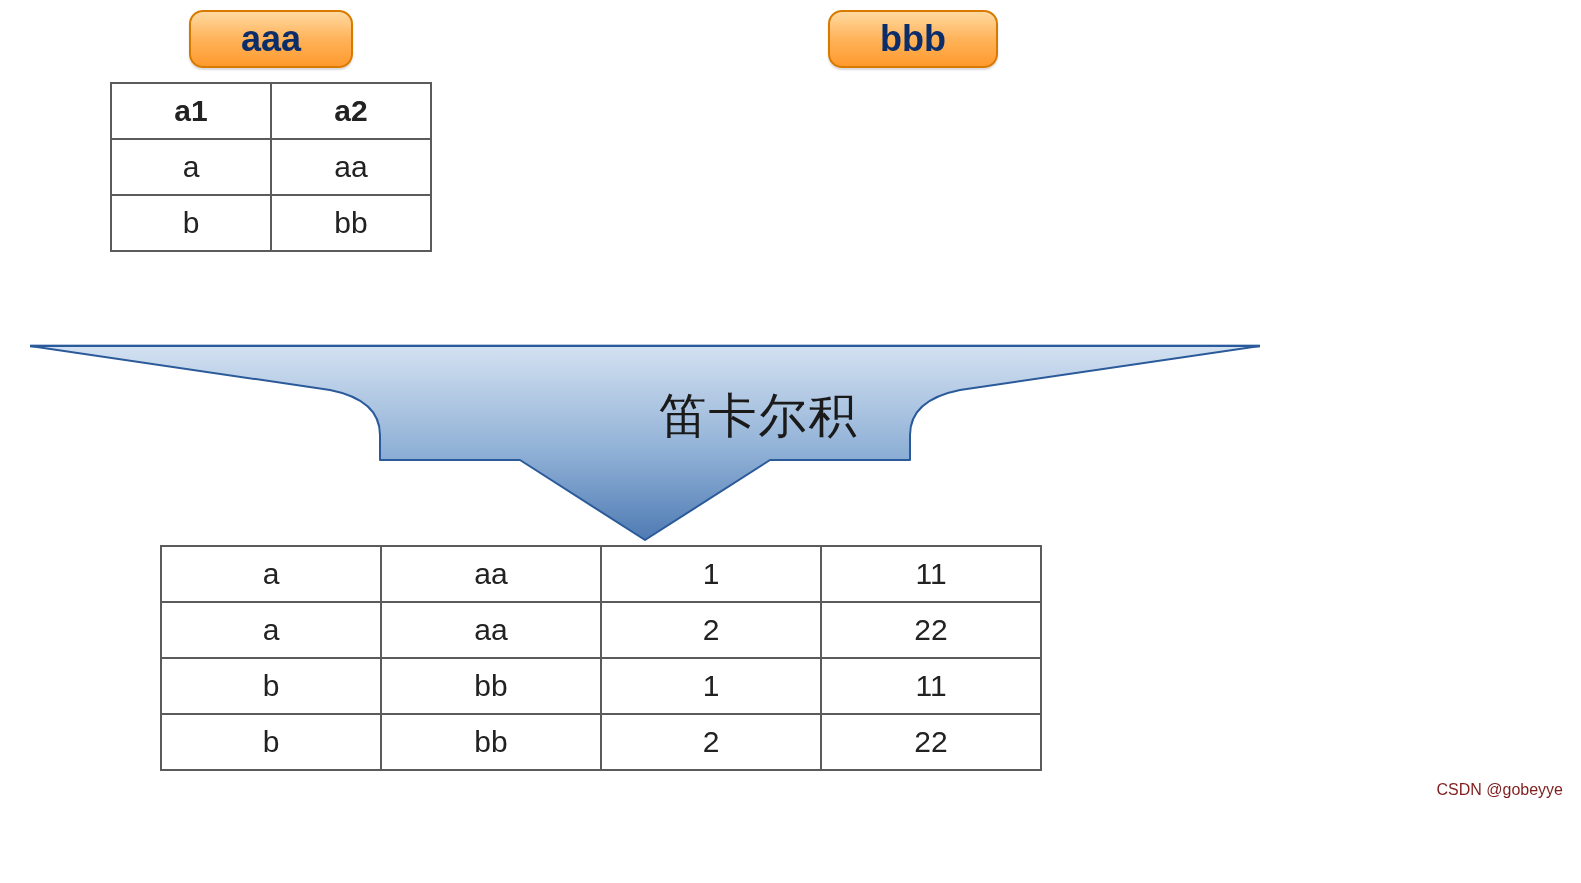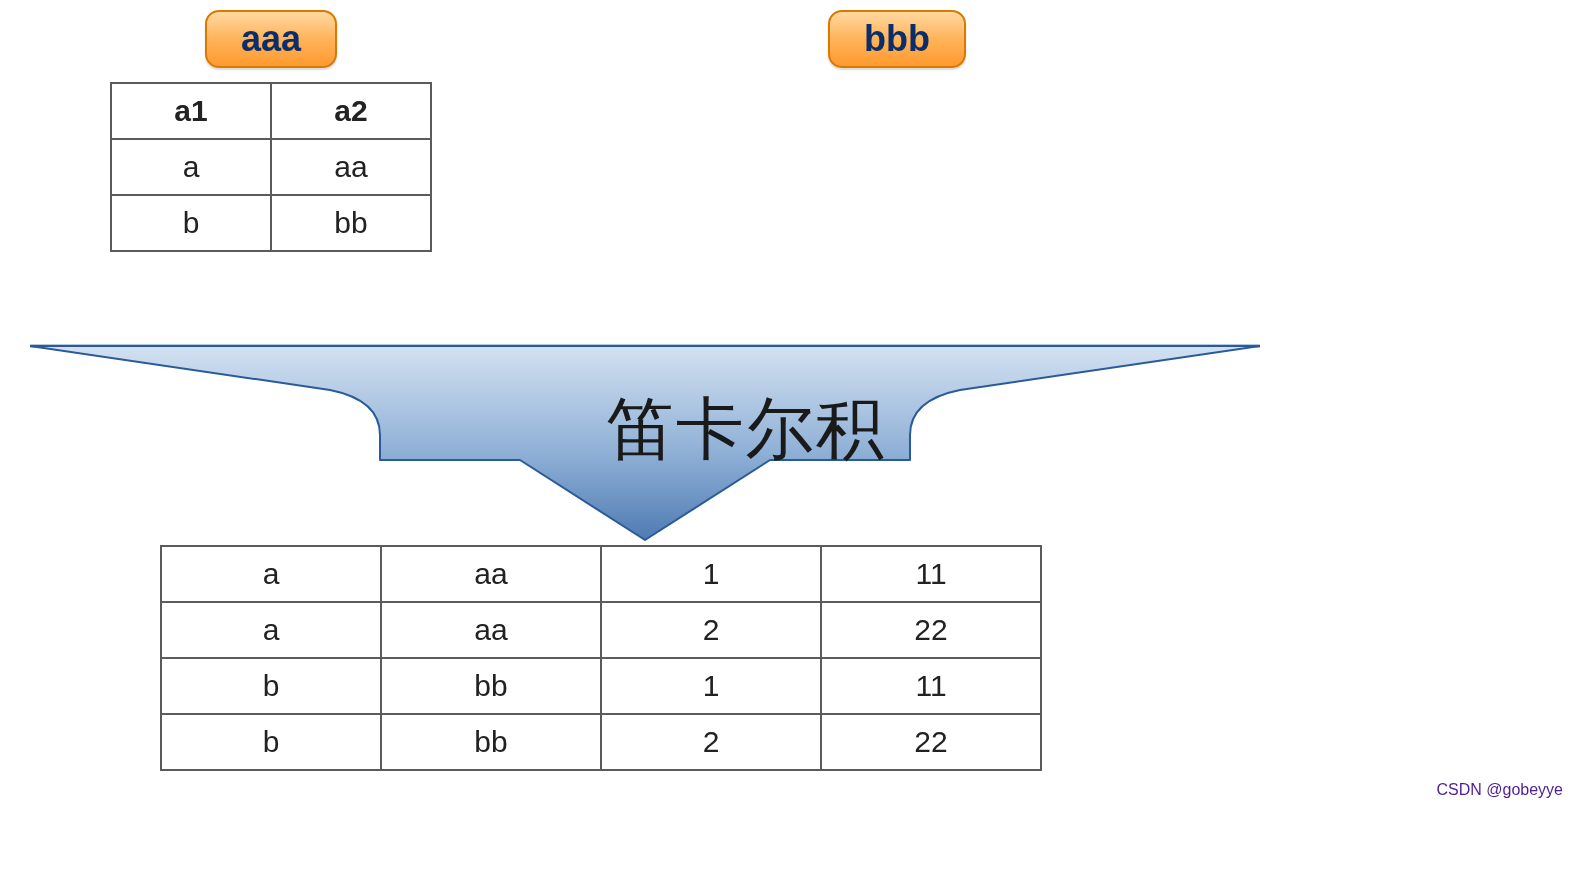--- a/index.html
+++ b/index.html
@@ -17,21 +17,21 @@
     flex-direction: column;
     align-items: center;
   }
   .table-block.left  { position: absolute; left: 110px; top: 10px; }
   .table-block.right { position: absolute; left: 828px; top: 10px; }
 
   .pill {
     background: linear-gradient(to bottom, #ffd9a0 0%, #ffb35a 50%, #ff9a2e 100%);
     border: 2px solid #d97a00;
     border-radius: 14px;
-    padding: 6px 34px;
+    padding: 6px 50px;
     font-size: 36px;
     font-weight: bold;
     color: #0b2e6b;
     margin-bottom: 14px;
     box-shadow: 0 2px 2px rgba(0,0,0,0.15);
   }
 
   table.data {
     border-collapse: collapse;
     background: #ffffff;
@@ -52,21 +52,21 @@
     left: 30px;
     width: 1230px;
     height: 200px;
   }
 
   .arrow-label {
     position: absolute;
     top: 384px;
     left: 50%;
     transform: translateX(-66%);
-    font-size: 68px;
+    font-size: 48px;
     color: #1a1a1a;
     font-family: "Songti SC", SimSun, serif;
     z-index: 5;
     letter-spacing: 2px;
   }
 
   .result-wrap {
     position: absolute;
     top: 545px;
     left: 160px;
@@ -82,21 +82,21 @@
     text-align: center;
     font-size: 30px;
     color: #222;
   }
 
   .watermark {
     position: absolute;
     right: 18px;
     bottom: 84px;
     font-size: 16px;
-    color: #4c1d95;
+    color: #7f1d1d;
     font-family: Arial, sans-serif;
   }
 </style>
 </head>
 <body>
 
 <div class="table-block left">
   <div class="pill">aaa</div>
   <table class="data small">
     <tbody>

